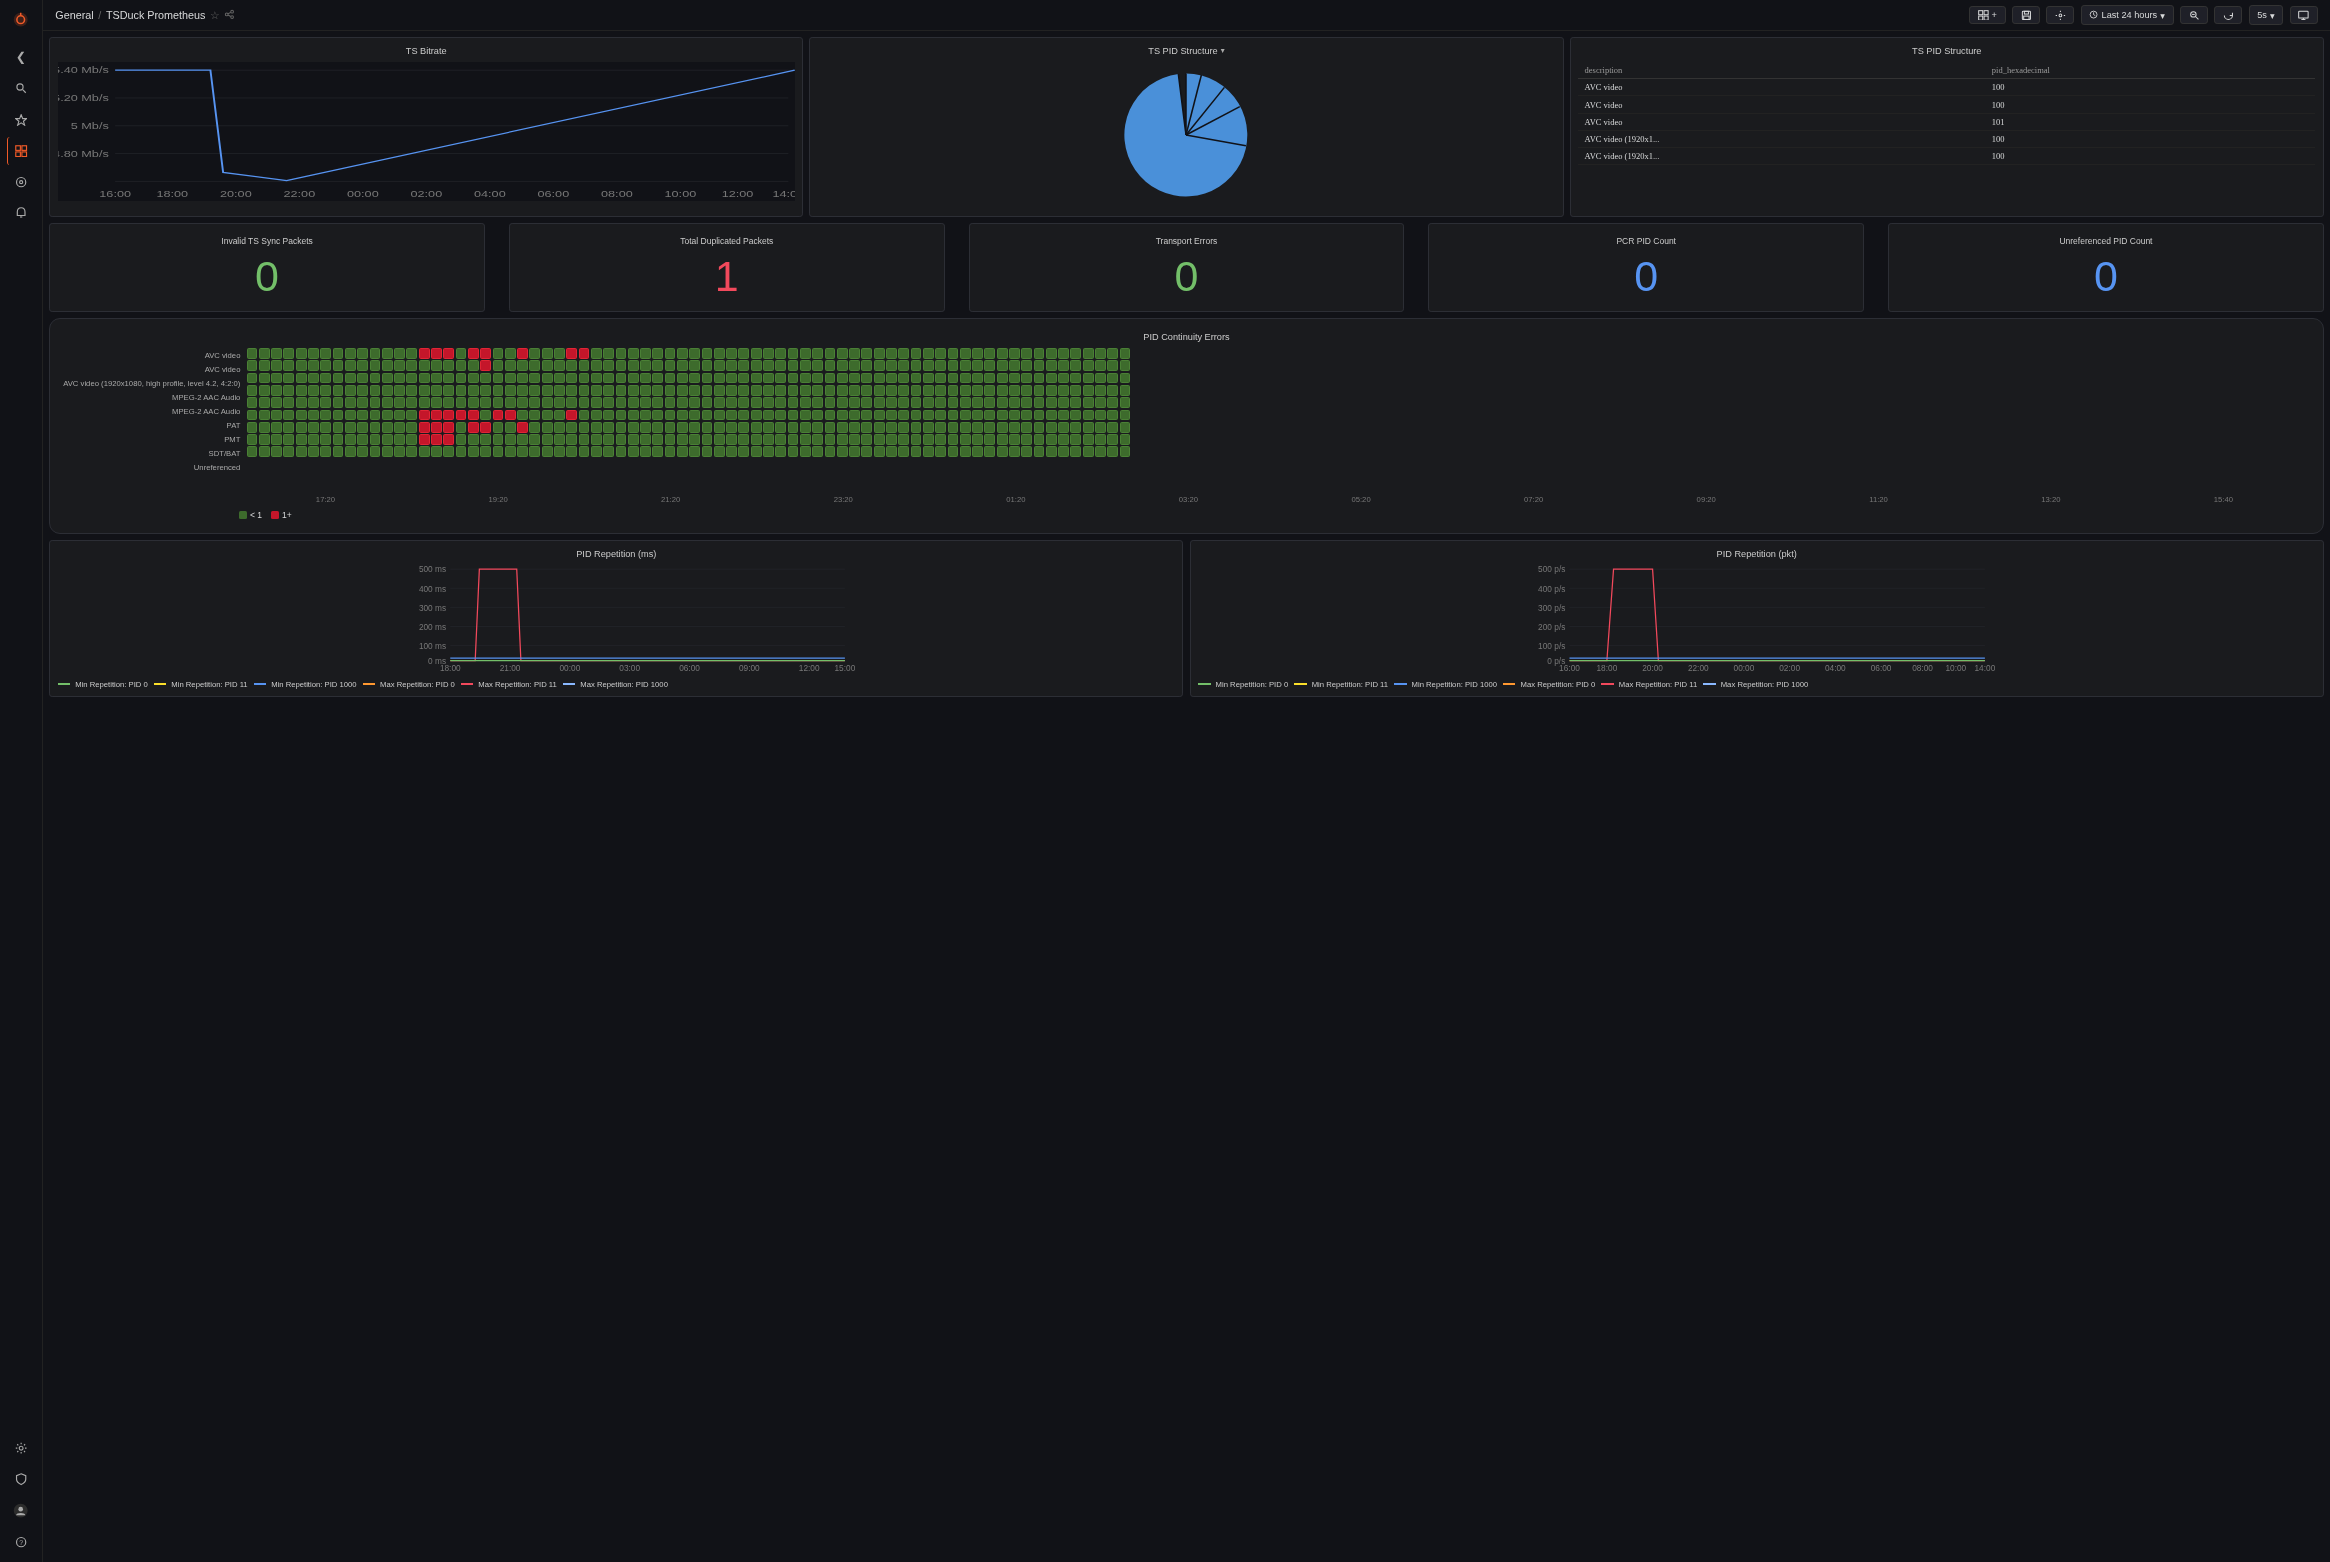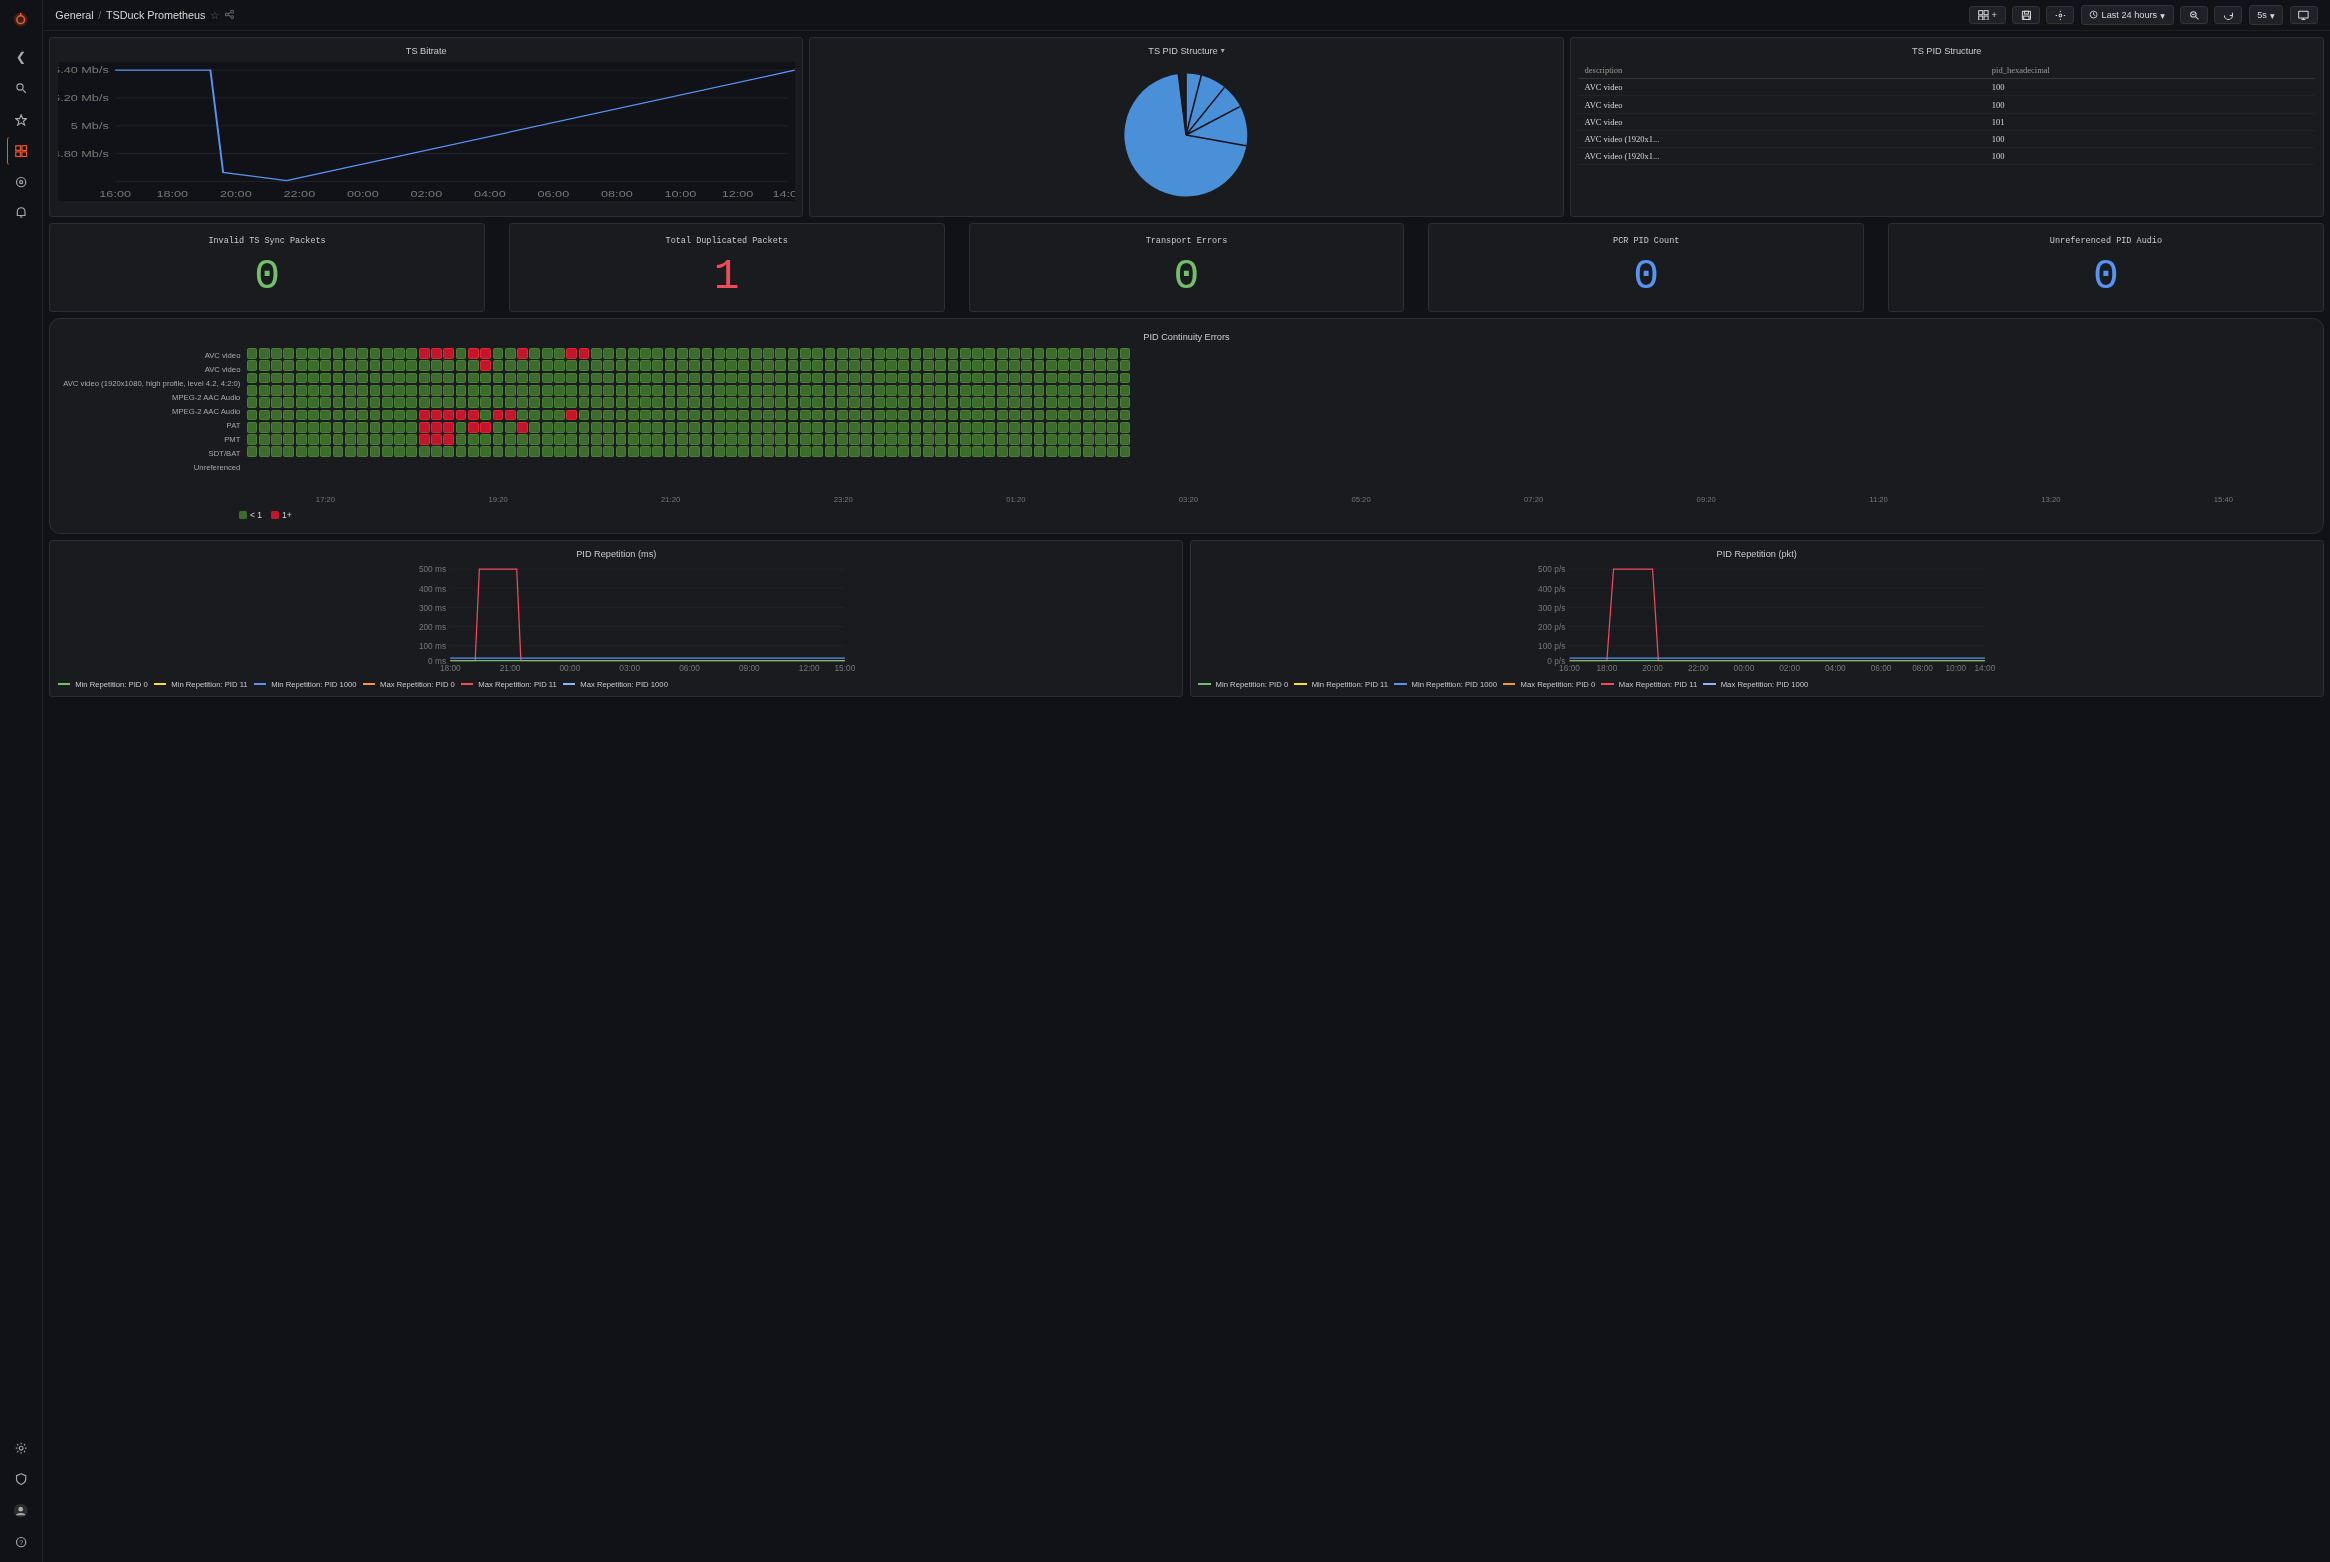--- a/index.html
+++ b/index.html
@@ -141,21 +141,20 @@
       padding: 3.1px 6.2px;
       border-bottom: 0.8px solid #222;
       color: #d8d9da;
     }
     
     .stats-row {
       display: grid;
       grid-template-columns: repeat(5, 1fr);
       gap: 24px;
       margin-bottom: 6.2px;
-      font-family: Liberation Mono, monospace;
     }
     .stat-panel {
       background: #1a1b1e;
       border: 0.8px solid #2c2e35;
       border-radius: 3.1px;
       padding: 12.3px 7.7px;
       text-align: center;
     }
     .stat-label {
       font-size: 8.5px;
@@ -548,21 +547,21 @@
         </div>
         <div class="stat-panel">
           <div class="stat-label">Transport Errors</div>
           <div class="stat-value green">0</div>
         </div>
         <div class="stat-panel">
           <div class="stat-label">PCR PID Count</div>
           <div class="stat-value blue-val">0</div>
         </div>
         <div class="stat-panel">
-          <div class="stat-label">Unreferenced PID Audio</div>
+          <div class="stat-label">Unreferenced PID Count</div>
           <div class="stat-value blue-val">0</div>
         </div>
       </div>
 
     <div class="continuity-panel">
       <div class="panel-title">PID Continuity Errors</div>
       <div class="heatmap-container">
         <div class="heatmap-labels" id="heatmap-labels">
         <div class="heatmap-label">AVC video</div>
             <div class="heatmap-label">AVC video</div>

